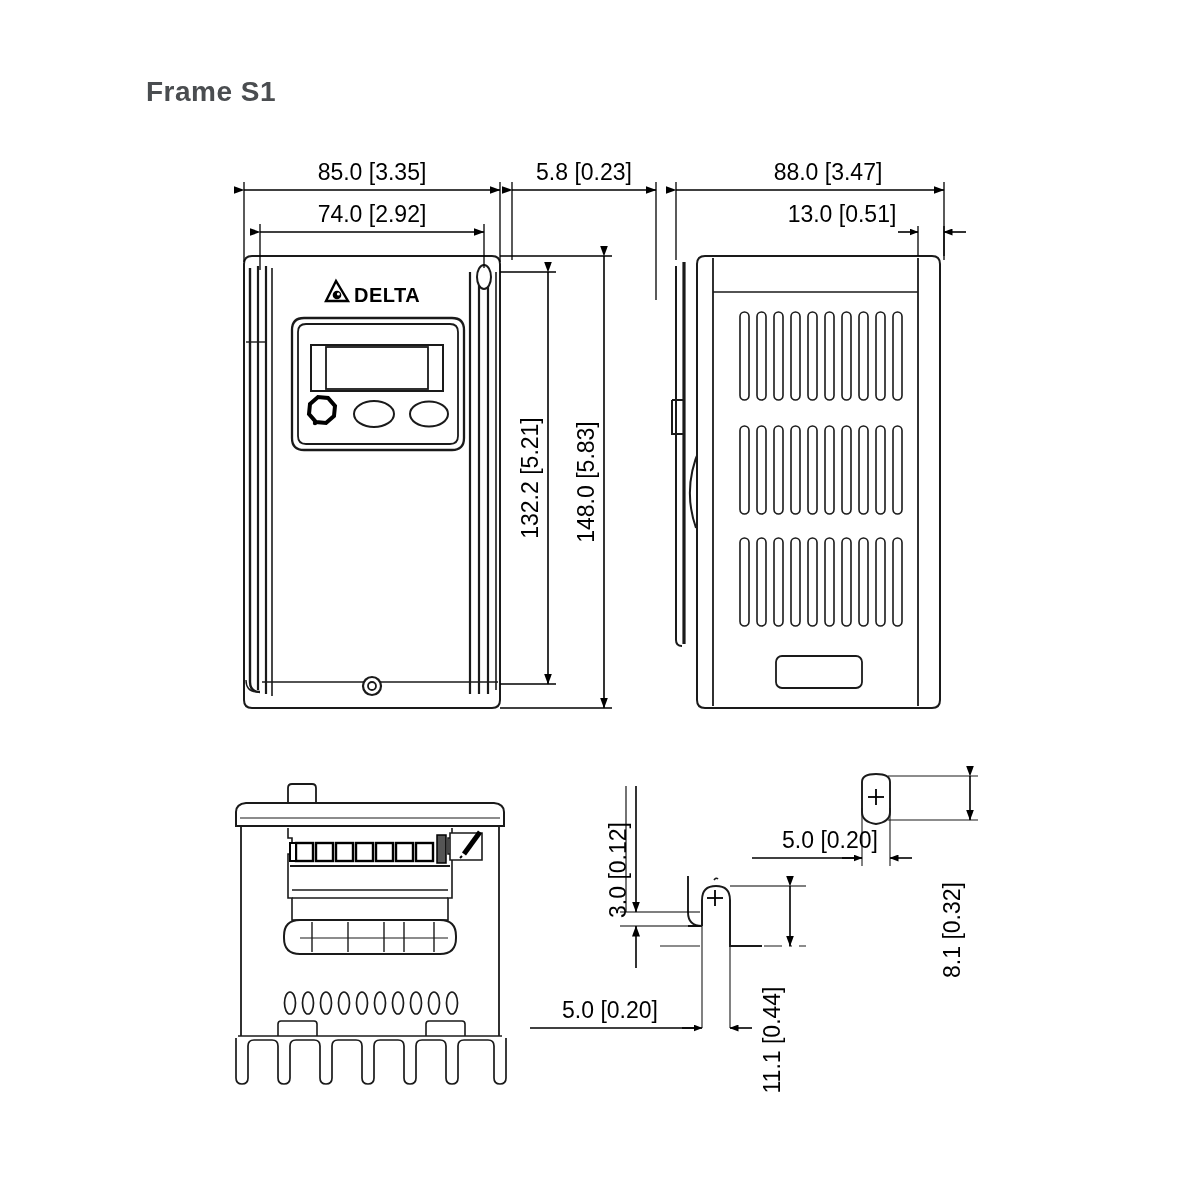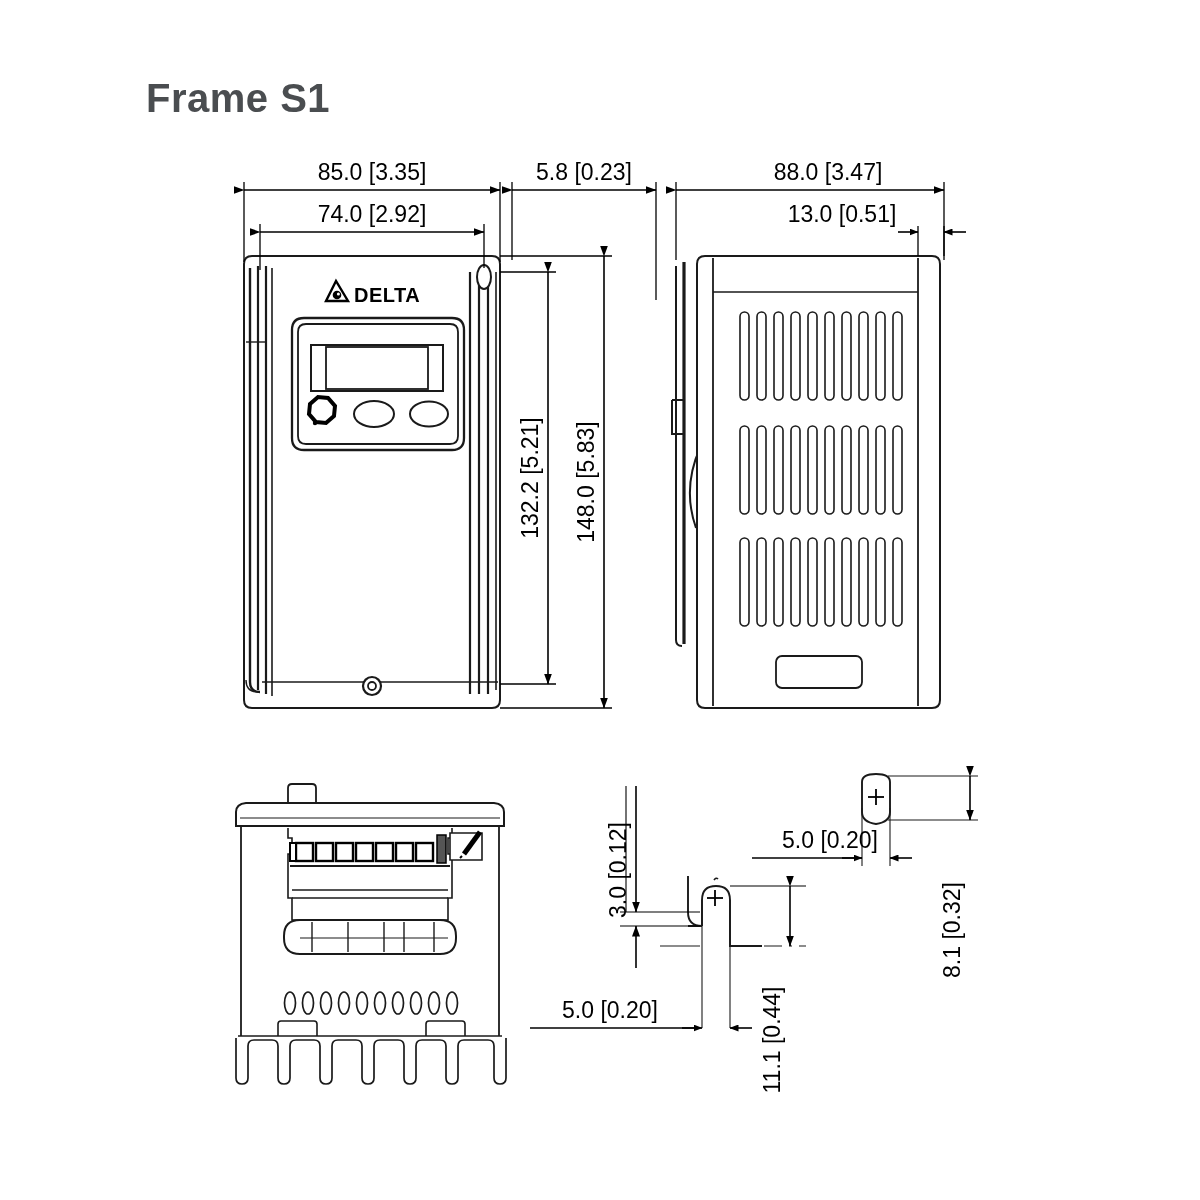--- a/index.html
+++ b/index.html
@@ -1,20 +1,20 @@
 <!DOCTYPE html>
 <html><head>
 <meta charset="utf-8">
 <style>
   html,body{margin:0;padding:0;background:#ffffff;}
   body{width:1200px;height:1200px;position:relative;overflow:hidden;
        font-family:"Liberation Sans",sans-serif;color:#000;}
   #page-title{
     position:absolute;left:146px;top:76px;
-    font-size:40px;font-weight:bold;color:#4a4d50;letter-spacing:0.5px;text-align:center;
+    font-size:28px;font-weight:bold;color:#4a4d50;letter-spacing:0.5px;text-align:center;
   }
   #drawing{position:absolute;left:0;top:0;width:1200px;height:1200px;}
   .dimtxt{font-family:"Liberation Sans",sans-serif;font-size:23px;fill:#000;}
 </style>
 </head>
 <body>
 
 <div id="page-title">Frame S1</div>
 
 <svg id="drawing" viewBox="0 0 1200 1200">

